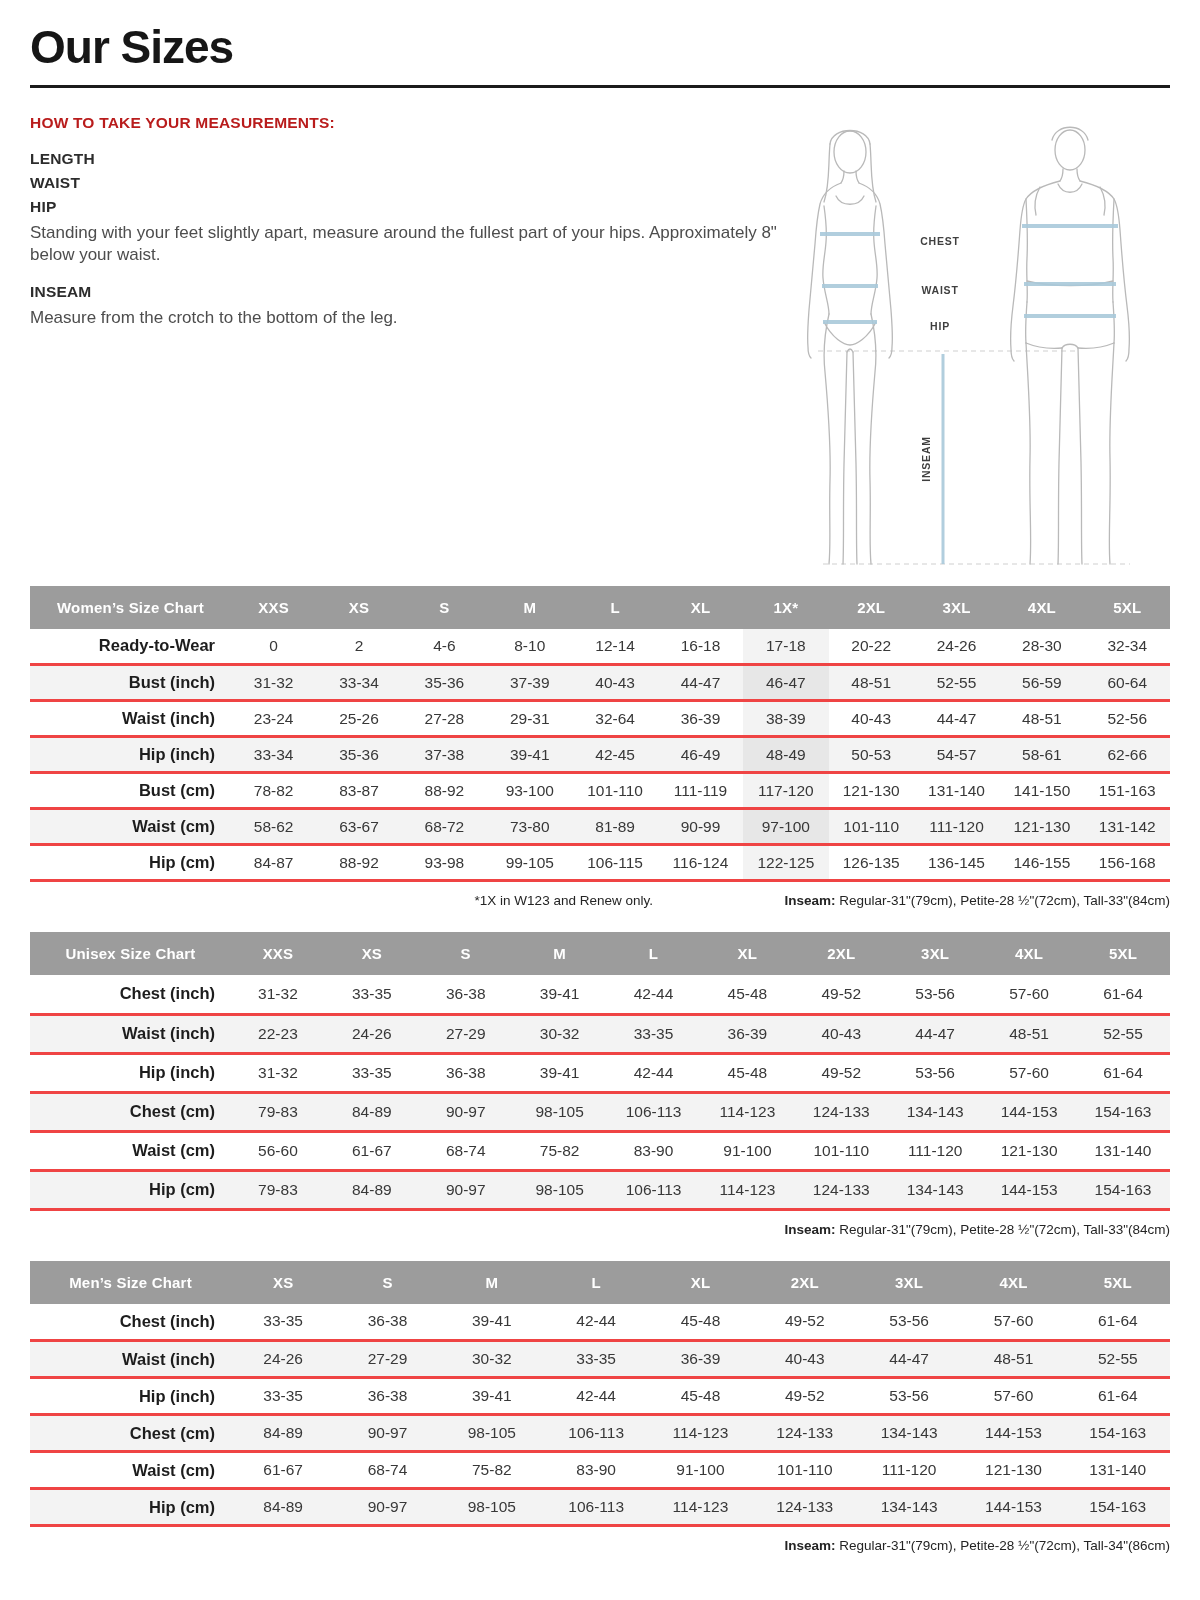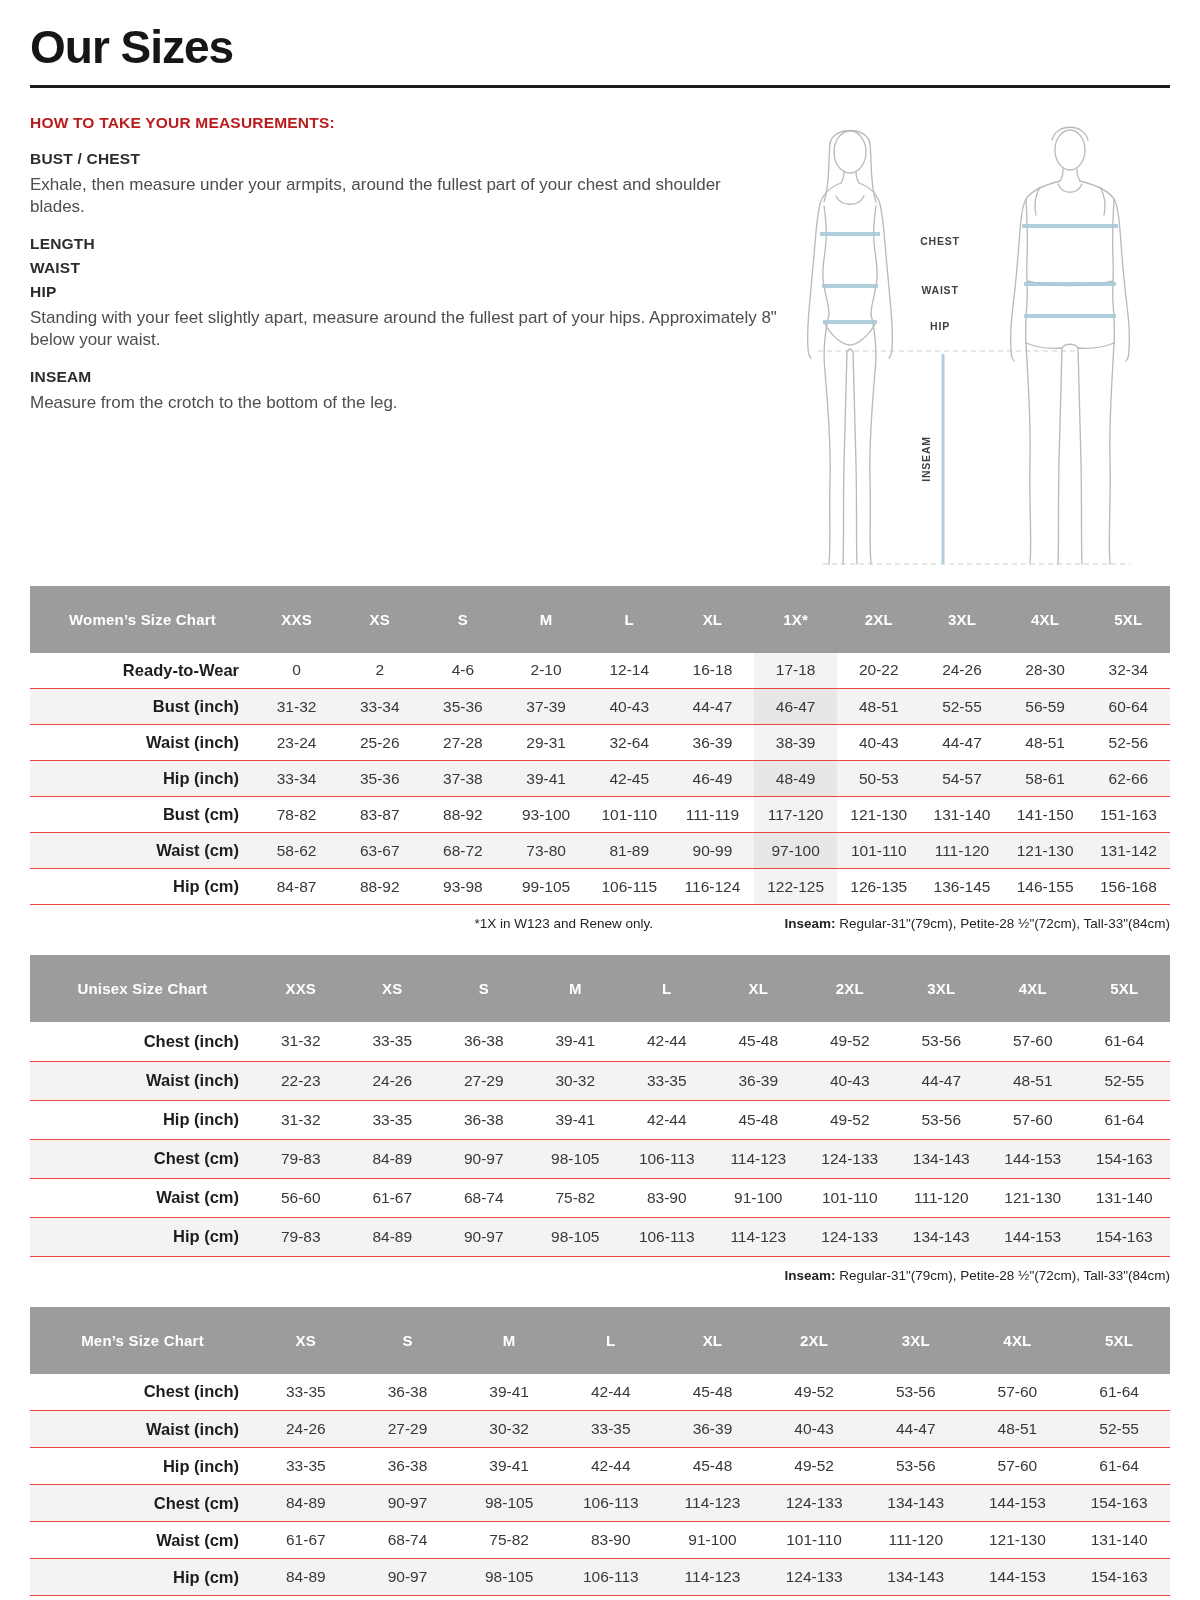--- a/index.html
+++ b/index.html
@@ -11,24 +11,24 @@
 
   .top { display:flex; }
   .guide { flex:0 0 748px; }
   .guide h2 { font-size:15.5px; color:#b91c1c; letter-spacing:.2px; margin:0 0 18px; font-weight:bold; }
   .m-section h3 { font-size:15.5px; color:#2c2c2c; letter-spacing:.2px; margin:0 0 6px; font-weight:bold; }
   .m-section p { font-size:17px; color:#4d4d4d; line-height:1.3; margin:0 0 17px; }
   .diagram { flex:1; display:flex; justify-content:flex-start; align-items:flex-start; }
 
   .table-wrap { margin-top:0; }
   table.size-table { width:100%; border-collapse:collapse; table-layout:fixed; }
-  .size-table thead th { background:#9c9c9c; color:#fff; font-size:15px; height:35px; font-weight:bold; text-align:center; padding:16px; letter-spacing:.2px; }
+  .size-table thead th { background:#9c9c9c; color:#fff; font-size:15px; height:35px; font-weight:bold; text-align:center; padding:4px; letter-spacing:.2px; }
   .size-table thead th:first-child { width:193px; }
   .size-table tbody th.row-label { text-align:right; padding-right:16px; font-size:16.5px; color:#1d1d1d; font-weight:bold; }
-  .size-table tbody tr { border-bottom:1px solid #ef4444; }
+  .size-table tbody tr { border-bottom:3px solid #ef4444; }
   .size-table tbody tr:nth-child(even) { background:#f3f3f3; }
   .size-table td { text-align:center; font-size:15.5px; color:#383838; padding:0; }
   .size-table td.hl { background:rgba(17,17,17,0.05); }
   .w-table tbody tr { height:36px; }
   .u-table tbody tr { height:39px; }
   .mn-table tbody tr { height:37px; }
 
   .footnote { display:flex; font-size:13.5px; color:#242424; margin:11px 0 24px; }
   .footnote .inseam { margin-left:auto; }
   .footnote .extra { margin-left:39%; }
@@ -40,24 +40,20 @@
 
 <div class="page">
 
   <h1 class="title">Our Sizes</h1>
   <div class="rule"></div>
 
   <div class="top">
     <div class="guide">
       <h2>HOW TO TAKE YOUR MEASUREMENTS:</h2>
 
-      <div class="m-section">
-        <h3>BUST / CHEST</h3>
-        <p>Exhale, then measure under your armpits, around the fullest part of your chest and shoulder blades.</p>
-      </div>
       <div class="m-section">
         <h3>LENGTH</h3>
       </div>
       <div class="m-section">
         <h3>WAIST</h3>
       </div>
       <div class="m-section">
         <h3>HIP</h3>
         <p>Standing with your feet slightly apart, measure around the fullest part of your hips. Approximately 8" below your waist.</p>
       </div>
@@ -156,21 +152,21 @@
             <th class="col-head">4XL</th>
             <th class="col-head">5XL</th>
           </tr>
         </thead>
         <tbody>
           <tr>
             <th class="row-label">Ready-to-Wear</th>
             <td>0</td>
             <td>2</td>
             <td>4-6</td>
-            <td>2-10</td>
+            <td>8-10</td>
             <td>12-14</td>
             <td>16-18</td>
             <td class="hl">17-18</td>
             <td>20-22</td>
             <td>24-26</td>
             <td>28-30</td>
             <td>32-34</td>
           </tr>
           <tr>
             <th class="row-label">Bust (inch)</th>

